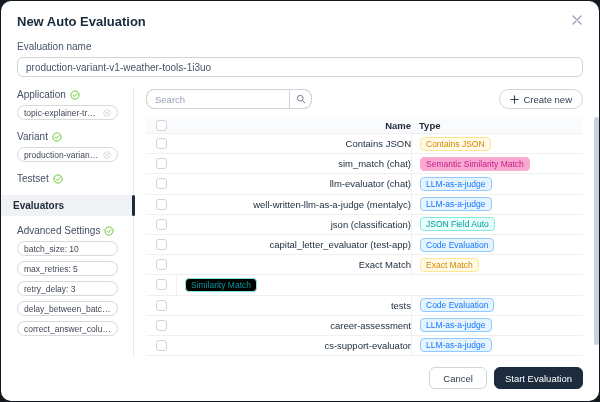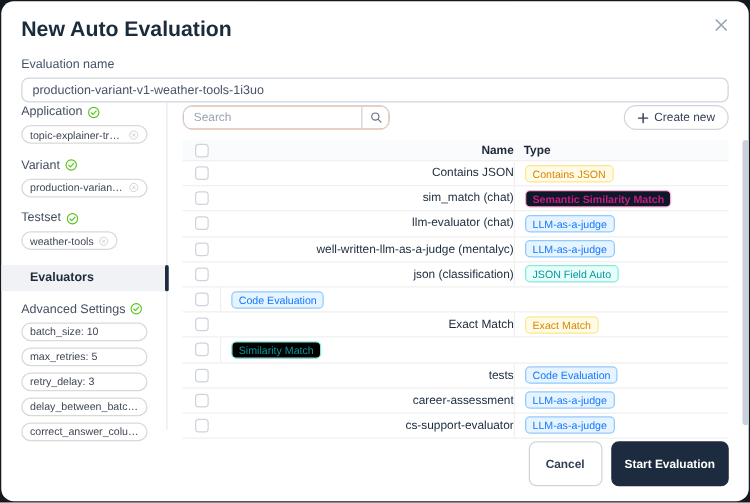--- a/index.html
+++ b/index.html
@@ -13,58 +13,58 @@
   }
   .modal {
     position:absolute; inset:1px;
     background:#ffffff;
     border-radius:10px;
     overflow:hidden;
     display:flex; flex-direction:column;
   }
   
   .modal-header { padding:13px 16px 0; position:relative; flex:0 0 auto; }
-  .modal-title { font-size:17px; font-weight:700; color:#1a2b3b; }
+  .modal-title { font-size:13px; font-weight:700; color:#1a2b3b; }
   .close-btn {
     position:absolute; top:11px; right:14px;
     width:16px; height:16px; display:flex; align-items:center; justify-content:center;
     cursor:pointer; color:#98a2b3;
   }
   
   .name-section { padding:12px 16px 0; flex:0 0 auto; }
   .field-label { font-size:10px; color:#475467; display:block; }
   .name-input {
     margin-top:5px; width:100%; height:20px;
     border:1px solid #d0d5dd; border-radius:6px;
     padding:0 8px; font-size:10px; color:#475467;
     font-family:"Liberation Sans", sans-serif;
     outline:none; background:#fff;
   }
   
-  .content { display:flex; margin-top:0; flex:1 1 auto; min-height:0; }
+  .content { display:flex; margin-top:10px; flex:1 1 auto; min-height:0; }
   .sidebar {
     width:133px; flex:0 0 auto;
     border-right:1px solid #e7eaf0;
     padding:2px 16px 0;
     position:relative;
   }
   .side-group { margin-bottom:11px; }
   .side-label { display:flex; align-items:center; gap:4px; font-size:10px; color:#445060; }
   .check-ic { width:10px; height:10px; flex:0 0 auto; }
   .side-tag {
     margin-top:5px; display:inline-flex; align-items:center; gap:4px;
     max-width:101px; height:15px;
     border:1px solid #d9d9d9; border-radius:8px; background:#fff;
     padding:0 6px; font-size:8.5px; color:#404856;
     cursor:pointer;
   }
   .side-tag .tag-text { white-space:nowrap; overflow:hidden; text-overflow:ellipsis; }
   .tag-close { width:8px; height:8px; flex:0 0 auto; opacity:.55; }
   .evaluators-row {
-    margin:0 -16px 9px; padding:5px 23px;
+    margin:0 -16px 9px; padding:5px 12px;
     background:#f0f2f5; font-size:10px; font-weight:700; color:#1d2939;
     position:relative; cursor:pointer;
   }
   .evaluators-row .active-bar {
     position:absolute; right:-2px; top:0; bottom:0; width:3px;
     background:#1c2c3e; border-radius:2px;
   }
   .adv-tags { margin-top:2px; }
   .adv-tag {
     display:flex; align-items:center; margin-top:5px;
@@ -119,24 +119,23 @@
   .vscroll {
     position:absolute; right:0; top:30px; width:5px; height:228px;
     background:#c9d2dc; border-radius:3px; cursor:pointer;
   }
   
   .modal-footer {
     flex:0 0 auto; display:flex; justify-content:flex-end; gap:7px;
     padding:9px 16px 12px;
   }
   .btn {
-    height:36px; display:inline-flex; align-items:center; justify-content:center;
+    height:22px; display:inline-flex; align-items:center; justify-content:center;
     border-radius:6px; font-size:9.5px; cursor:pointer;
     font-family:"Liberation Sans", sans-serif;
-    font-weight:bold;
   }
   .btn-cancel { border:1px solid #d0d5dd; background:#fff; color:#344054; padding:0 13px; }
   .btn-primary { border:1px solid #1c2c3e; background:#1c2c3e; color:#fff; padding:0 10px; }
 </style>
 </head>
 <body>
 
 <div class="modal">
 
   <div class="modal-header">
@@ -199,29 +198,20 @@
         </div>
       </div>
 
       <div class="side-group">
         <div class="side-label">
           <span>Testset</span>
 
   <svg class="check-ic" viewBox="0 0 16 16">
     <circle cx="8" cy="8" r="6.6" fill="none" stroke="#52c41a" stroke-width="1.4"></circle>
     <path d="M4.8 8.3 L7 10.4 L11.2 5.8" fill="none" stroke="#52c41a" stroke-width="1.4" stroke-linecap="round" stroke-linejoin="round"></path>
-  </svg>
-
-        </div>
-        <div class="side-tag">
-          <span class="tag-text">weather-tools</span>
-
-  <svg class="tag-close" viewBox="0 0 16 16">
-    <circle cx="8" cy="8" r="6.6" fill="none" stroke="#9aa3b0" stroke-width="1.4"></circle>
-    <path d="M5.6 5.6 L10.4 10.4 M10.4 5.6 L5.6 10.4" stroke="#9aa3b0" stroke-width="1.4" stroke-linecap="round"></path>
   </svg>
 
         </div>
       </div>
 
       <div class="evaluators-row">
         <span>Evaluators</span>
         <span class="active-bar"></span>
       </div>
 
@@ -296,21 +286,21 @@
       <span class="badge" style="background: rgb(255, 251, 230); border-color: rgb(255, 229, 143); color: rgb(212, 136, 6);">Contains JSON</span>
     </div>
   </div>
 
   <div class="trow">
     <div class="cell-check">
       <span class="checkbox"></span>
     </div>
     <div class="cell-name">sim_match (chat)</div>
     <div class="cell-type">
-      <span class="badge" style="background: #0f172a; border-color: rgb(255, 173, 210); color: rgb(196, 29, 127); font-weight: bold;">Semantic Similarity Match</span>
+      <span class="badge" style="background: #f9a8d4; border-color: rgb(255, 173, 210); color: rgb(196, 29, 127);">Semantic Similarity Match</span>
     </div>
   </div>
 
   <div class="trow">
     <div class="cell-check">
       <span class="checkbox"></span>
     </div>
     <div class="cell-name">llm-evaluator (chat)</div>
     <div class="cell-type">
       <span class="badge" style="background: rgb(230, 244, 255); border-color: rgb(145, 202, 255); color: rgb(22, 119, 255);">LLM-as-a-judge</span>
@@ -334,20 +324,21 @@
     <div class="cell-name">json (classification)</div>
     <div class="cell-type">
       <span class="badge" style="background: rgb(230, 255, 251); border-color: rgb(135, 232, 222); color: rgb(8, 151, 156);">JSON Field Auto</span>
     </div>
   </div>
 
   <div class="trow">
     <div class="cell-check">
       <span class="checkbox"></span>
     </div>
+    <div class="cell-name">capital_letter_evaluator (test-app)</div>
     <div class="cell-type">
       <span class="badge" style="background: rgb(230, 244, 255); border-color: rgb(145, 202, 255); color: rgb(22, 119, 255);">Code Evaluation</span>
     </div>
   </div>
 
   <div class="trow">
     <div class="cell-check">
       <span class="checkbox"></span>
     </div>
     <div class="cell-name">Exact Match</div>

